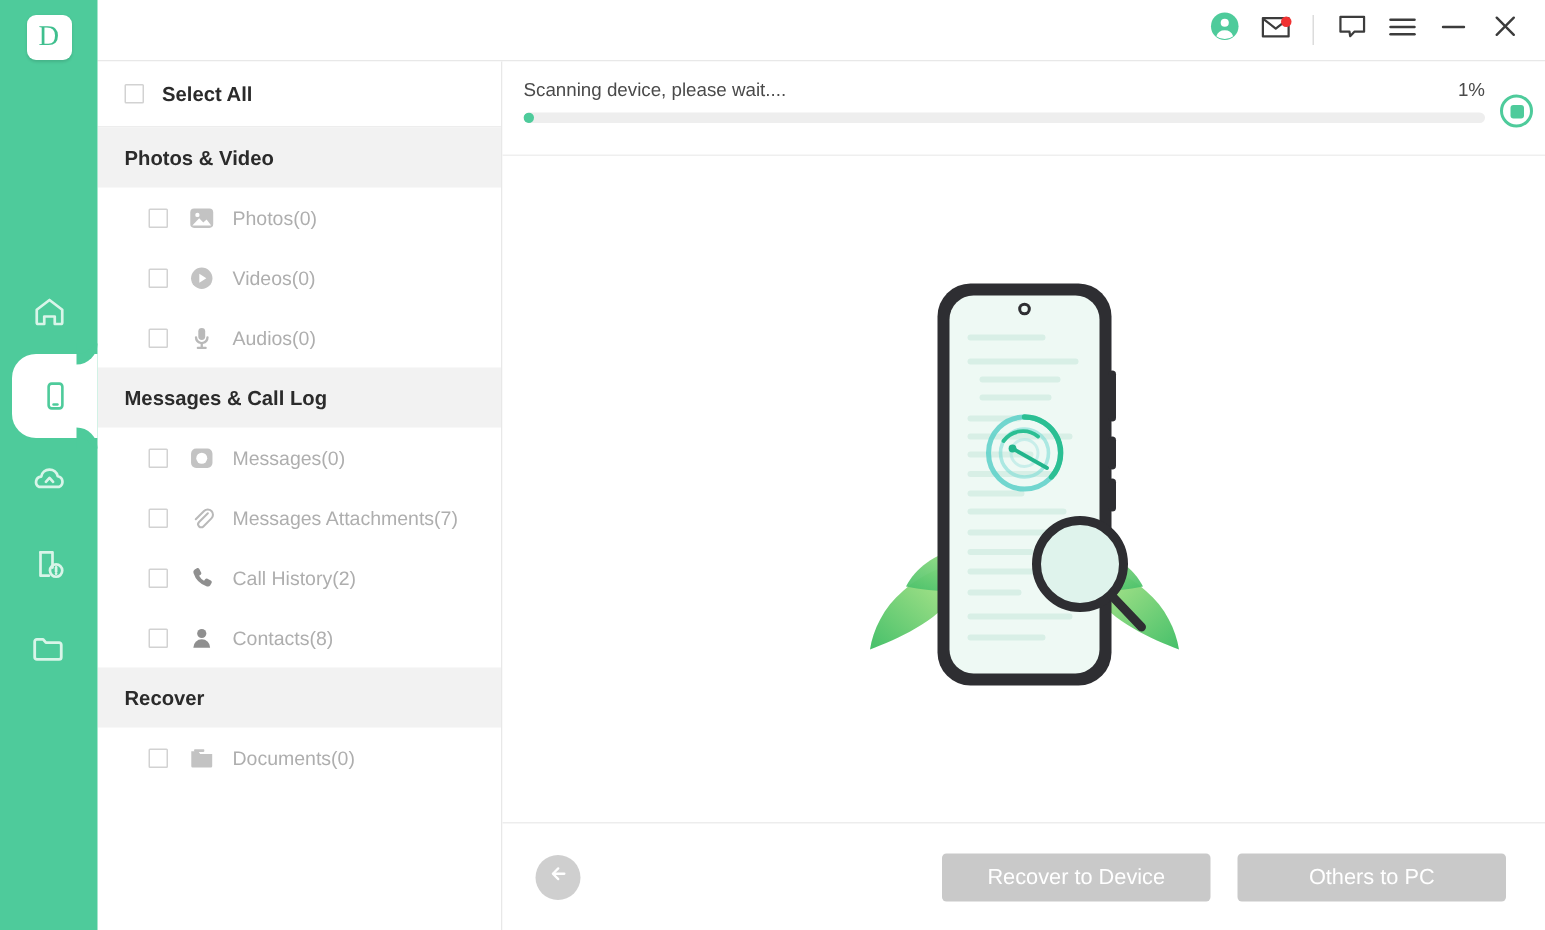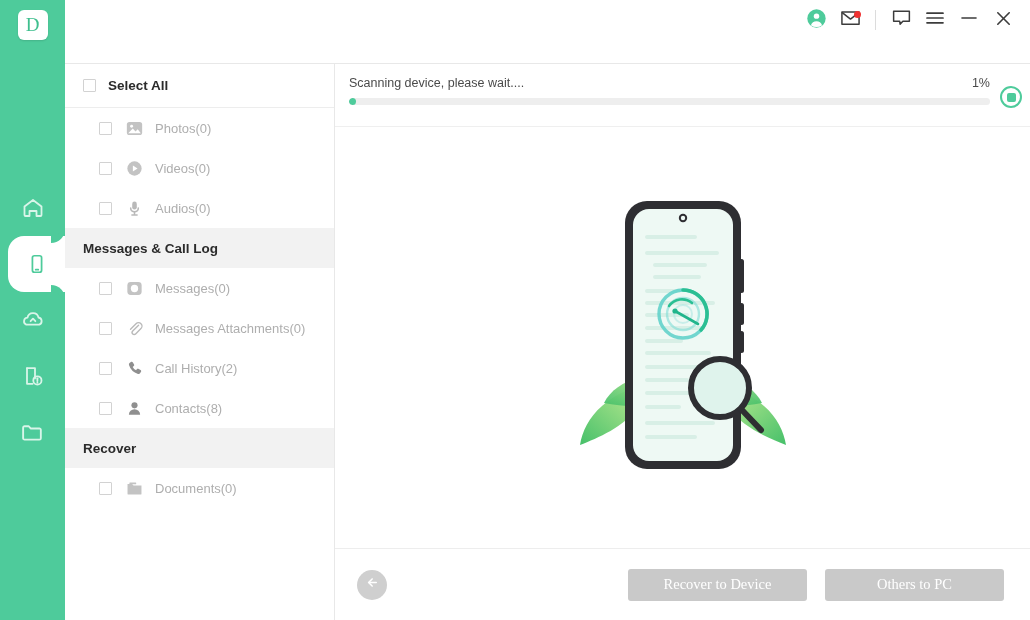--- a/index.html
+++ b/index.html
@@ -93,21 +93,20 @@
     background: #f03232;
     top: 8px; right: 6px;
   }
 
   
   .main {
     flex: 1;
     display: flex;
     border-top: 1px solid #e8e8e8;
     min-height: 0;
-    margin-top: 23px;
   }
 
   
   .catlist {
     width: 270px;
     flex: 0 0 270px;
     border-right: 1px solid #e8e8e8;
     background: #ffffff;
     overflow: hidden;
   }
@@ -220,21 +219,21 @@
   }
   .spacer { flex: 1; }
   .act-btn {
     height: 32px;
     min-width: 179px;
     background: #c9c9c9;
     color: #ffffff;
     border: none;
     border-radius: 3px;
     font-size: 14.5px;
-    font-family: Liberation Serif, serif;
+    font-family: Liberation Sans, sans-serif;
     cursor: pointer;
     margin-left: 18px;
   }
 </style>
 </head>
 <body>
 
 <div class="app">
 
   <div class="rail">
@@ -358,20 +357,21 @@
 
     <div class="main">
 
       <div class="catlist">
 
         <div class="selectall">
           <span class="cb"></span>
           <span class="lbl">Select All</span>
         </div>
 
+        <div class="group-hd">Photos &amp; Video</div>
 
         <div class="cat-row">
           <span class="cb"></span>
           <span class="ico">
             <svg width="17" height="17" viewBox="0 0 20 20">
               <rect x="1" y="2.4" width="18" height="15.2" rx="3" fill="#c3c3c3"></rect>
               <circle cx="6.6" cy="7.4" r="1.7" fill="#ffffff"></circle>
               <path d="M2.6 15.6 8 10l3.2 3.4 2.6-2.4 3.6 4.6z" fill="#ffffff"></path>
             </svg>
           </span>
@@ -413,21 +413,21 @@
           <span class="nm">Messages(0)</span>
         </div>
 
         <div class="cat-row">
           <span class="cb"></span>
           <span class="ico">
             <svg width="17" height="17" viewBox="0 0 20 20" fill="none" stroke="#b9b9b9" stroke-width="1.6" stroke-linecap="round" stroke-linejoin="round">
               <path d="M14.8 6.1 7.9 13a2.4 2.4 0 0 0 3.4 3.4l6.3-6.3a4.1 4.1 0 1 0-5.8-5.8L5.3 10.8a5.8 5.8 0 0 0 0 0"></path>
             </svg>
           </span>
-          <span class="nm">Messages Attachments(0)</span>
+          <span class="nm">Messages Attachments(7)</span>
         </div>
 
         <div class="cat-row">
           <span class="cb"></span>
           <span class="ico">
             <svg width="17" height="17" viewBox="0 0 20 20" fill="#8f8f8f">
               <path d="M6.2 2.2c.7-.4 1.5-.1 1.9.6l1.4 2.6c.3.6.2 1.4-.4 1.8l-1.2.9a9.8 9.8 0 0 0 3.9 3.9l.9-1.2c.4-.6 1.2-.7 1.8-.4l2.6 1.4c.7.4 1 1.2.6 1.9l-1 1.7a2.2 2.2 0 0 1-2.6 1A16.4 16.4 0 0 1 3.5 5.8a2.2 2.2 0 0 1 1-2.6z"></path>
             </svg>
           </span>
           <span class="nm">Call History(2)</span>

